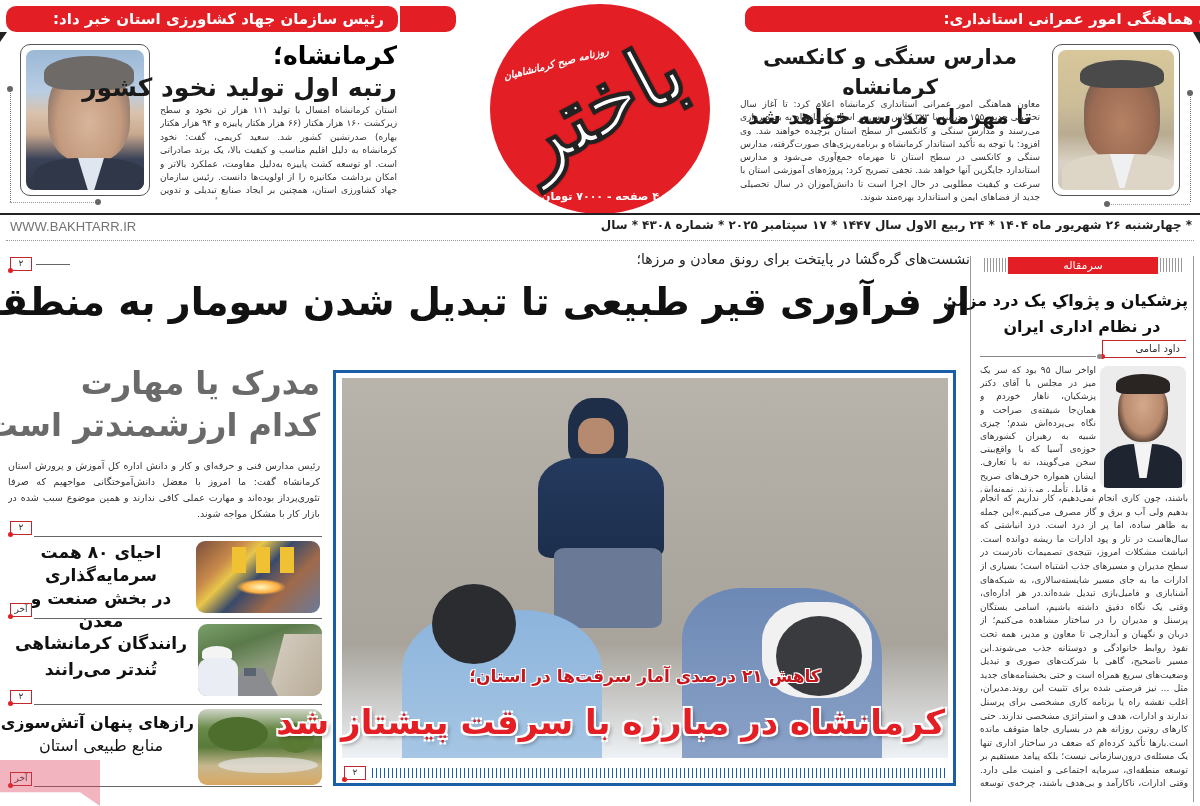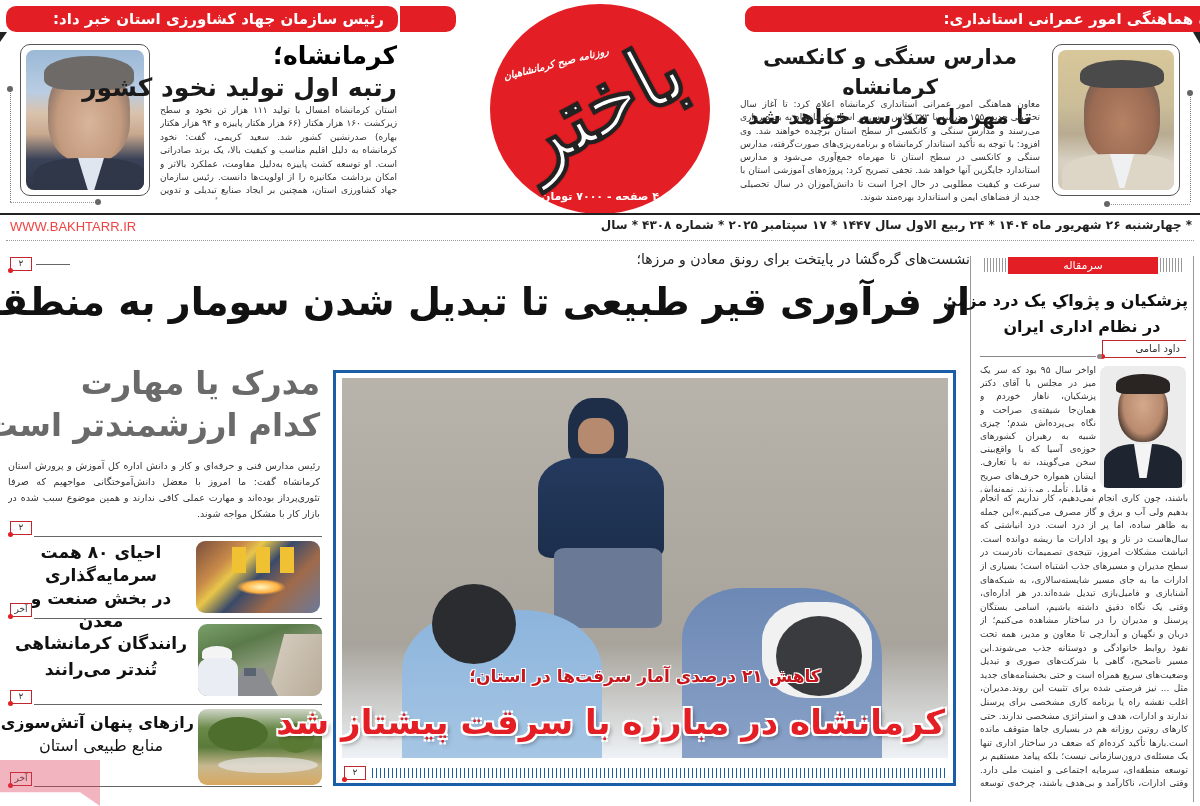--- a/index.html
+++ b/index.html
@@ -66,21 +66,21 @@
     <div class="abs" style="left:4px;top:104px;width:120px;height:44px;border-radius:40% 40% 0 0;background:#ddd5c6"></div>
     <div class="abs" style="left:52px;top:104px;width:24px;height:34px;background:#eef0f2;clip-path:polygon(0 0,100% 0,60% 100%,40% 100%)"></div>
   </div>
 </div>
 <div class="abs" style="left:1190px;top:92px;width:0;height:110px;border-left:1px dotted #777"></div>
 <div class="dot-line" style="left:1108px;top:204px;width:82px"></div>
 <div class="abs" style="left:1187px;top:90px;width:6px;height:6px;border-radius:50%;background:#666"></div>
 <div class="abs" style="left:1104px;top:201px;width:6px;height:6px;border-radius:50%;background:#666"></div>
 
 <div class="hr" style="left:0;top:213px;width:1200px;height:1.5px;background:#222"></div>
-<div class="abs" style="left:10px;top:219px;font-size:13px;color:#ef4444;font-family:'Liberation Sans',sans-serif">WWW.BAKHTARR.IR</div>
+<div class="abs" style="left:10px;top:219px;font-size:13px;color:#737373;font-family:'Liberation Sans',sans-serif">WWW.BAKHTARR.IR</div>
 <div class="abs rtl" style="left:600px;top:218px;width:592px;font-size:12px;font-weight:bold;color:#222;white-space:nowrap;overflow:hidden">* چهارشنبه ۲۶ شهریور ماه ۱۴۰۴ * ۲۴ ربیع الاول سال ۱۴۴۷ * ۱۷ سپتامبر ۲۰۲۵ * شماره ۴۳۰۸ * سال سی و ششم</div>
 <div class="dot-line" style="left:6px;top:240px;width:1188px"></div>
 
 <div class="page-tag" style="left:10px;top:257px"><span>۲</span></div>
 <div class="hr" style="left:36px;top:264px;width:34px"></div>
 <div class="abs rtl" style="left:200px;top:251px;width:770px;font-size:14px;color:#222">نشست‌های گره‌گشا در پایتخت برای رونق معادن و مرزها؛</div>
 <div class="abs rtl" style="left:6px;top:272px;width:964px;font-size:38px;font-weight:900;color:#111;line-height:60px;white-space:nowrap;letter-spacing:-1px;font-family:'DejaVu Sans',sans-serif">از فرآوری قیر طبیعی تا تبدیل شدن سومار به منطقه ویژه اقتصادی</div>
 
 <div class="abs" style="left:4px;top:362px;width:322px">
   <div class="small-head" style="font-size:32px;line-height:42px;color:#6a6a6a;text-align:right;padding-right:6px">مدرک یا مهارت</div>

